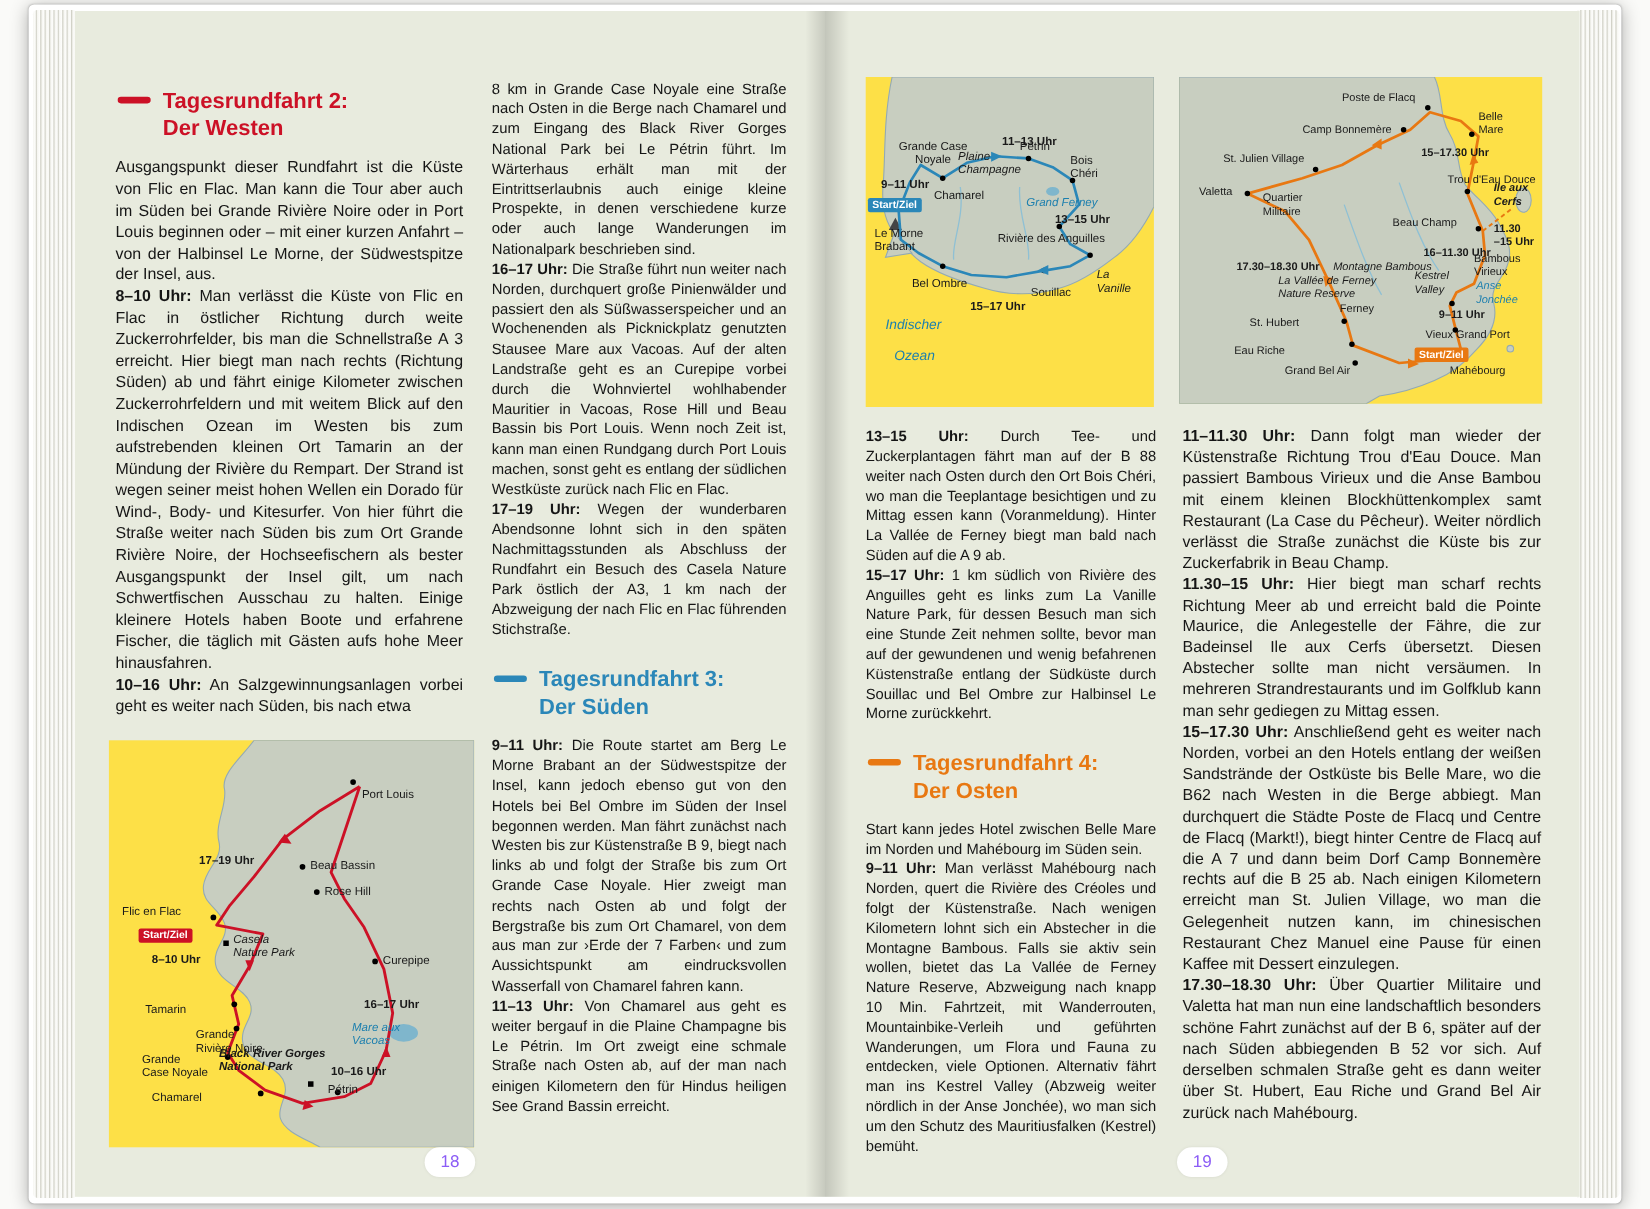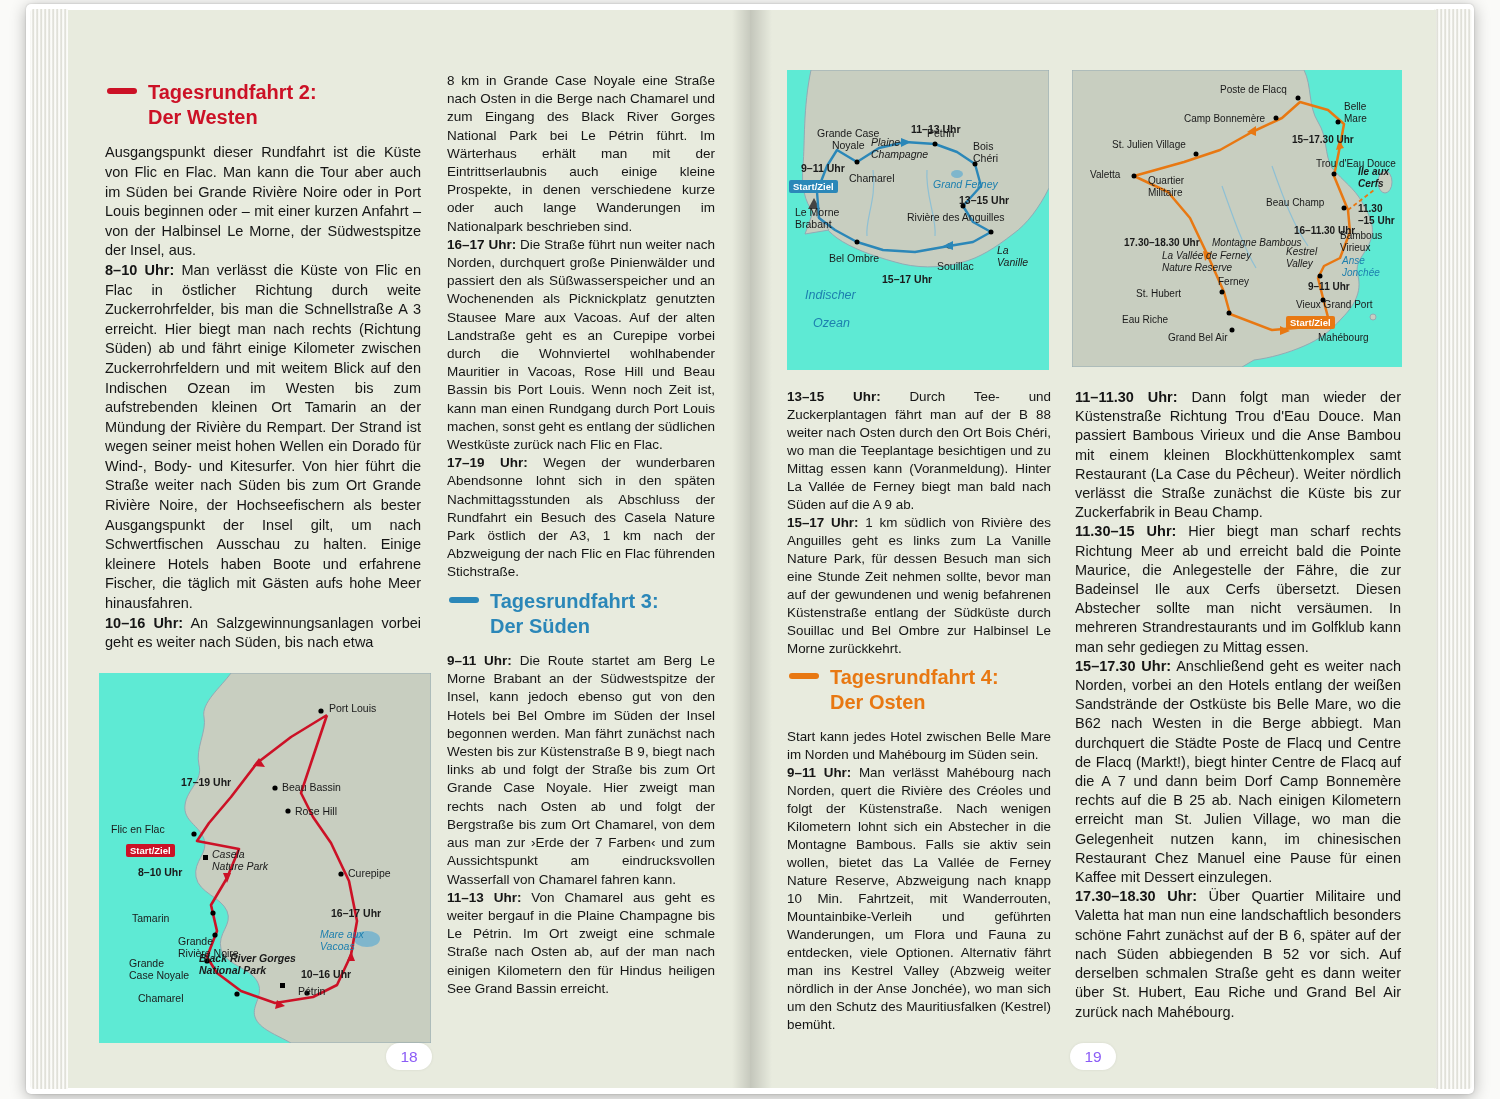--- a/index.html
+++ b/index.html
@@ -18,26 +18,26 @@
         background:linear-gradient(to right,rgba(0,0,0,0),rgba(0,0,0,0.14));}
   .page-right::after{content:"";position:absolute;top:0;left:0;bottom:0;width:22px;
         background:linear-gradient(to right,rgba(0,0,0,0.16),rgba(0,0,0,0));}
   .col{position:absolute;text-align:justify;}
   .c-l1{font-size:14.5px;line-height:19.6px;}
   .c-l2{font-size:13.5px;line-height:18.2px;}
   .c-r1{font-size:13.4px;line-height:18px;}
   .c-r2{font-size:14.5px;line-height:19.2px;}
   .bp{margin:0;}
   .tour-head{display:flex;align-items:flex-start;margin:0 0 13px 0;text-align:left;}
-  .tour-head.mid{margin-top:7px;}
+  .tour-head.mid{margin-top:24px;}
   .dash{flex:0 0 30px;height:6px;border-radius:3px;margin:8px 11px 0 2px;}
   .tour-title{font-weight:bold;font-size:20px;line-height:1.26;}
   .red{color:#cc1126;}.blue{color:#2b87b8;}.orange{color:#e87812;}
   .bg-red{background:#cc1126;}.bg-blue{background:#2b87b8;}.bg-orange{background:#e87812;}
-  .map{position:absolute;background:#5eead4;}
+  .map{position:absolute;background:#fde047;}
   .map svg{position:absolute;left:0;top:0;}
   .mlab{position:absolute;font-size:10.5px;line-height:1.18;color:#1a1a1a;white-space:pre;}
   .map-east .mlab{font-size:10px;}
   .tm{font-weight:bold;}
   .it{font-style:italic;}
   .bld{font-weight:bold;}
   .water{color:#1c7fae;font-style:italic;}
   .sea-name{color:#1c7fae;font-style:italic;font-size:12.5px;}
   .badge{position:absolute;font-size:9.5px;font-weight:bold;color:#fff;padding:1.5px 4px 2px 4px;
          border-radius:2px;white-space:pre;line-height:1;}
@@ -84,21 +84,21 @@
             <circle cx="208" cy="320" r="2.6"></circle>
             <circle cx="138" cy="321" r="2.6"></circle>
           <circle cx="108" cy="288" r="2.6"></circle>
           <rect x="104" y="182" width="5" height="5"></rect>
             <rect x="181" y="310" width="5" height="5"></rect>
           <polygon points="124,200 132,200 128,210" fill="#cc1126"></polygon>
           <polygon points="248,288 256,288 252,278" fill="#cc1126"></polygon>
           <polygon points="160,85 166,94 154,93" fill="#cc1126"></polygon>
           <polygon points="176,336 186,333 178,327" fill="#cc1126"></polygon>
         </svg>
-        <div class="mlab" style="left:230px;top:29px">Port Louis</div>
+        <div class="mlab" style="left:230px;top:43px">Port Louis</div>
         <div class="mlab tm red" style="left:82px;top:103px">17–19 Uhr</div>
         <div class="mlab" style="left:183px;top:108px">Beau Bassin</div>
         <div class="mlab" style="left:196px;top:132px">Rose Hill</div>
         <div class="mlab" style="left:12px;top:150px">Flic en Flac</div>
         <div class="badge bg-red" style="left:27px;top:171px">Start/Ziel</div>
         <div class="mlab it" style="left:113px;top:175px">Casela
 Nature Park</div>
         <div class="mlab tm red" style="left:39px;top:193px">8–10 Uhr</div>
         <div class="mlab" style="left:249px;top:194px">Curepipe</div>
         <div class="mlab" style="left:33px;top:239px">Tamarin</div>

